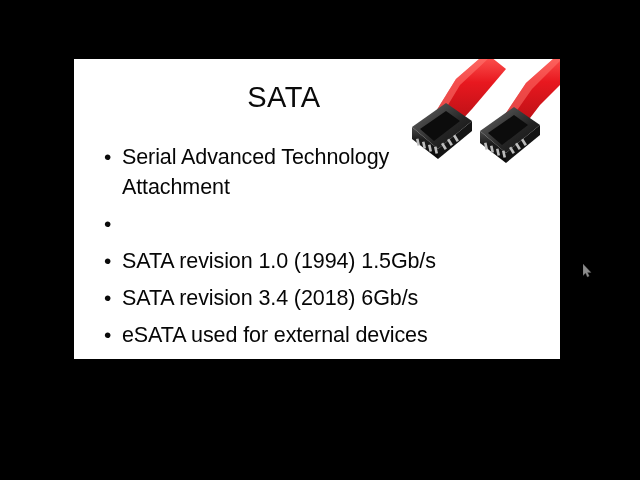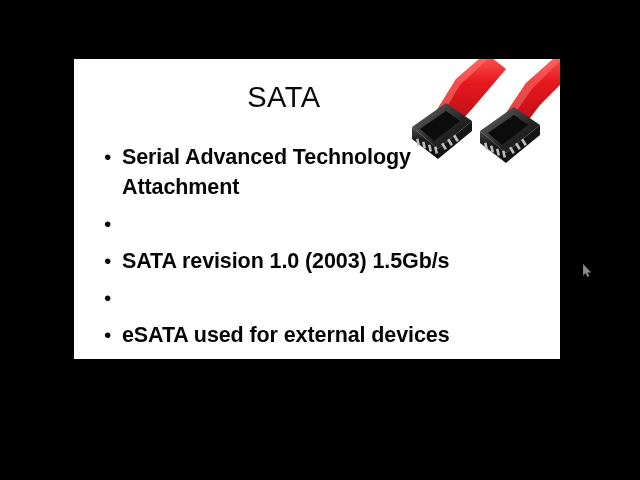--- a/index.html
+++ b/index.html
@@ -62,21 +62,21 @@
     width: 18px;
     flex: 0 0 18px;
     font-size: 21px;
     line-height: 30px;
     color: #0a0a0a;
     text-align: left;
     font-weight: 400;
   }
   .bullet-text {
     font-size: 21.5px;
-    font-weight: bold;
+    font-weight: normal;
     line-height: 30px;
     color: #060606;
     letter-spacing: -0.1px;
     white-space: pre-line;
   }
 
   
   #sata-photo {
     position: absolute;
     right: 0;
@@ -174,24 +174,25 @@
       <div class="bullet-row">
         <span class="bullet-dot">•</span>
         <span class="bullet-text">Serial Advanced Technology
 Attachment</span>
       </div>
       <div class="bullet-row">
         <span class="bullet-dot">•</span>
       </div>
       <div class="bullet-row">
         <span class="bullet-dot">•</span>
-        <span class="bullet-text">SATA revision 1.0 (2003) 1.5Gb/s</span>
-      </div>
-      <div class="bullet-row">
-        <span class="bullet-dot">•</span>
+        <span class="bullet-text">SATA revision 1.0 (1994) 1.5Gb/s</span>
+      </div>
+      <div class="bullet-row">
+        <span class="bullet-dot">•</span>
+        <span class="bullet-text">SATA revision 3.4 (2018)   6Gb/s</span>
       </div>
       <div class="bullet-row">
         <span class="bullet-dot">•</span>
         <span class="bullet-text">eSATA used for external devices</span>
       </div>
     </div>
 
   </div>
 
   <div id="mouse-cursor">

